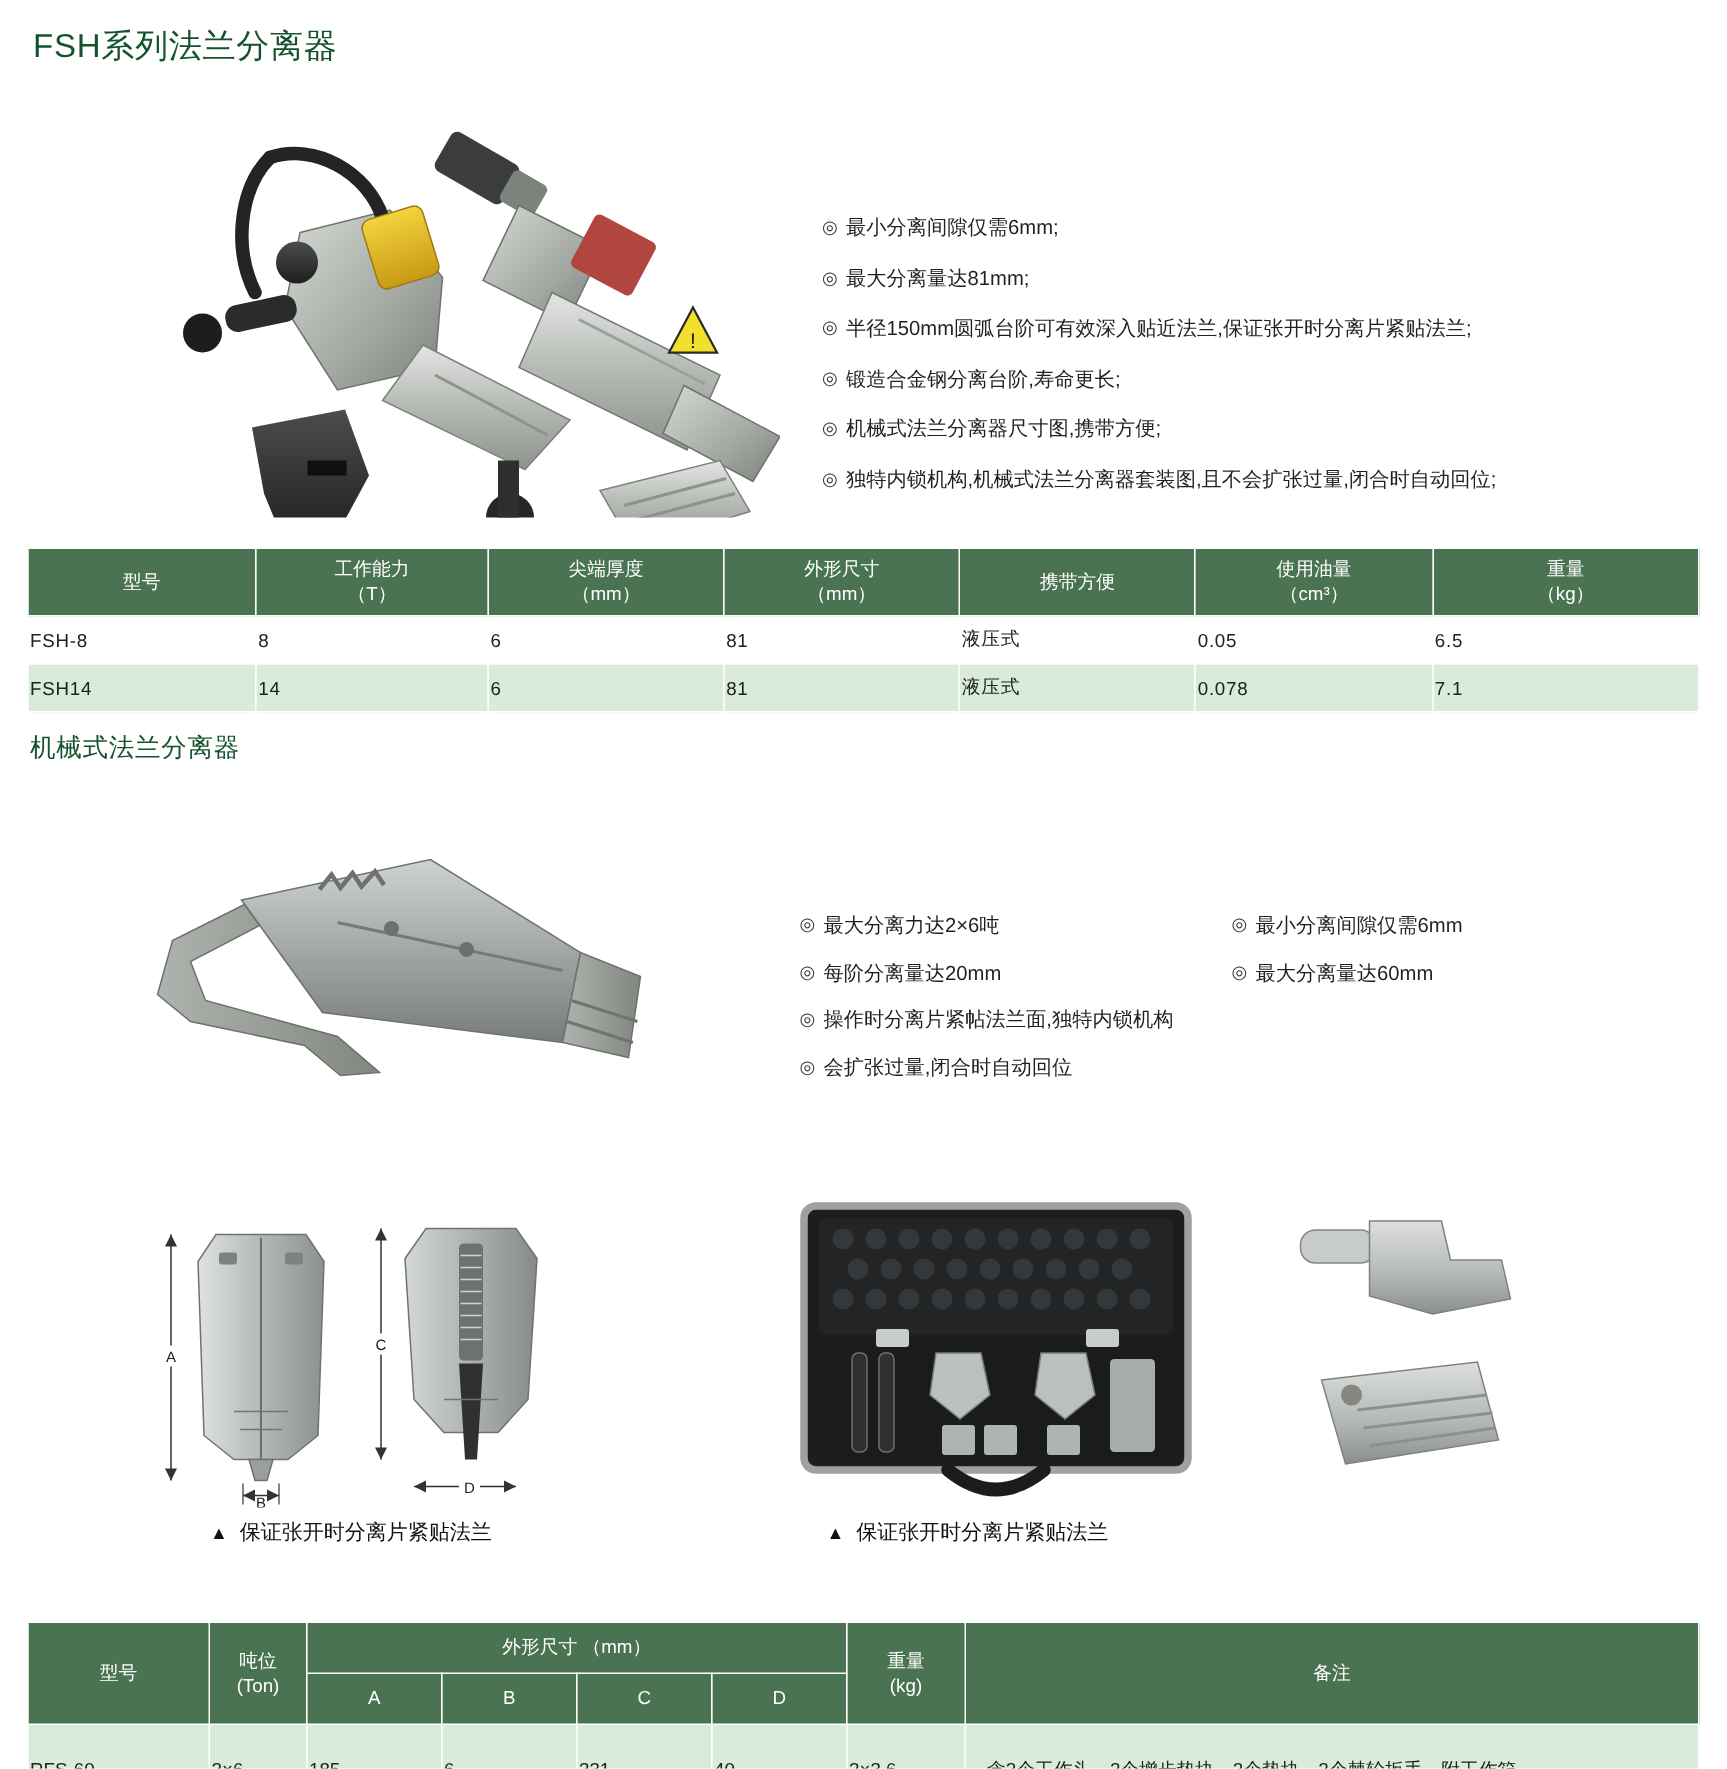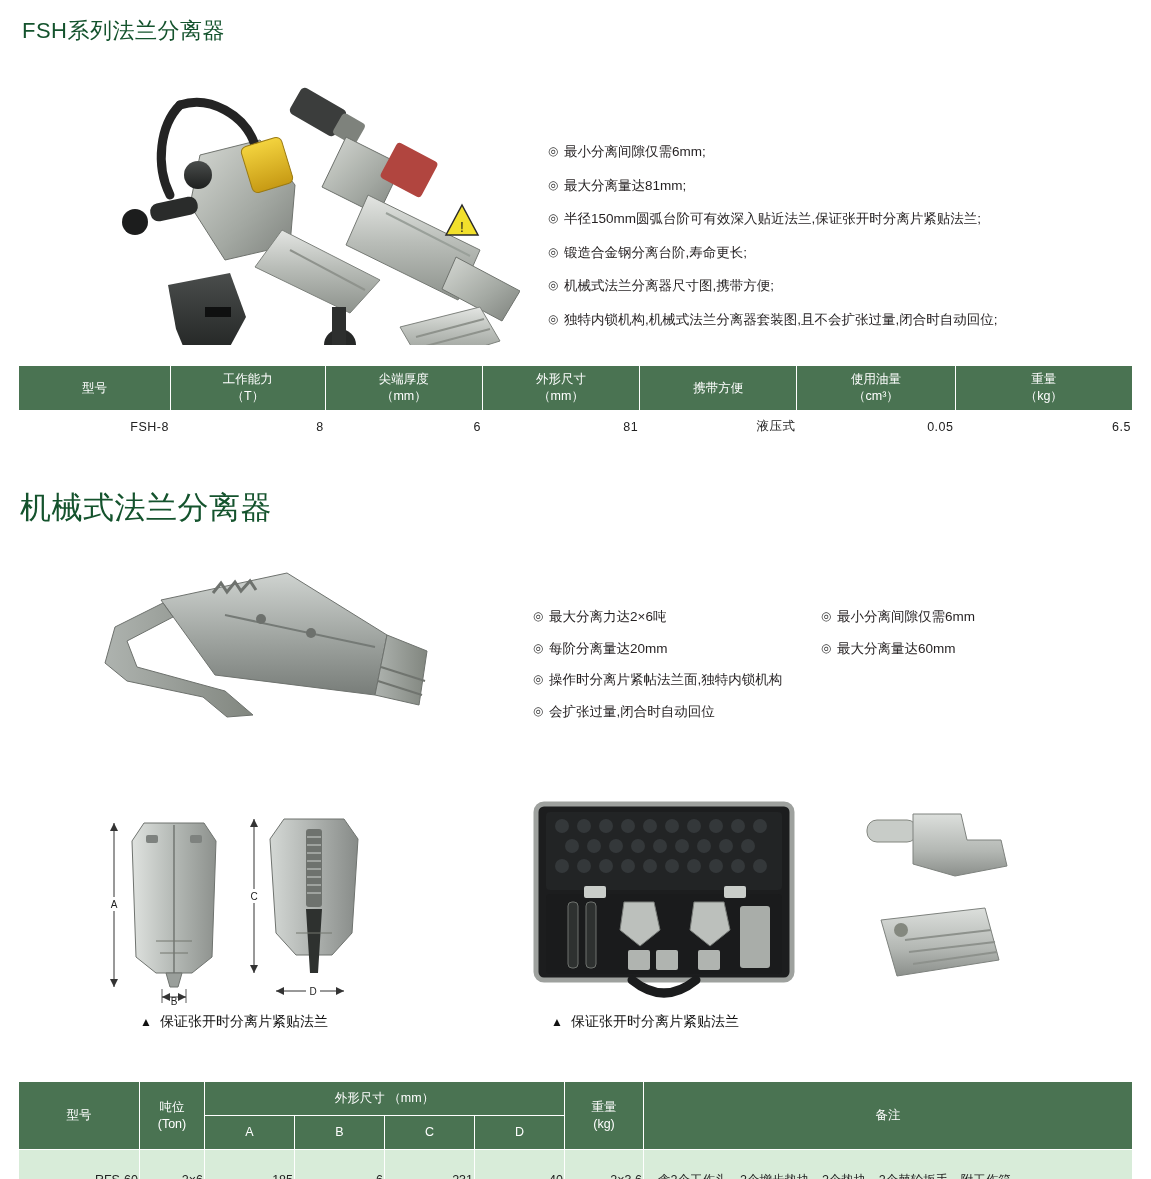--- a/index.html
+++ b/index.html
@@ -24,21 +24,21 @@
     letter-spacing: 0.5px;
   }
   #title-1 {
     left: 22px;
     top: 16px;
     font-size: 22px;
   }
   #title-2 {
     left: 20px;
     top: 487px;
-    font-size: 31px;
+    font-size: 17px;
   }
 
   
   .bullets {
     position: absolute;
   }
   .bullet-row {
     display: flex;
     align-items: flex-start;
     font-size: 13.5px;
@@ -85,21 +85,21 @@
     font-size: 12.5px;
   }
   table th {
     background: #4a7352;
     color: #ffffff;
     font-weight: normal;
     border: 1px solid #ffffff;
     line-height: 1.35;
   }
   table td {
-    text-align: right;
+    text-align: left;
     border: 1px solid #ffffff;
     color: #222;
   }
   
   #table-1 {
     left: 18px;
     top: 365px;
     width: 1115px;
   }
   #table-1 th {
@@ -294,20 +294,29 @@
   </thead>
   <tbody>
     <tr class="row-odd">
       <td>FSH-8</td>
       <td>8</td>
       <td>6</td>
       <td>81</td>
       <td>液压式</td>
       <td>0.05</td>
       <td>6.5</td>
+    </tr>
+    <tr class="row-even">
+      <td>FSH14</td>
+      <td>14</td>
+      <td>6</td>
+      <td>81</td>
+      <td>液压式</td>
+      <td>0.078</td>
+      <td>7.1</td>
     </tr>
   </tbody>
 </table>
 
 <div class="section-title" id="title-2">机械式法兰分离器</div>
 
 <div class="img-block" id="photo-2" style="left:75px; top:555px; width:420px; height:210px;">
   <svg width="420" height="210" viewBox="0 0 420 210">
     <defs>
       <linearGradient id="mechTop" x1="0" y1="0" x2="0" y2="1">

